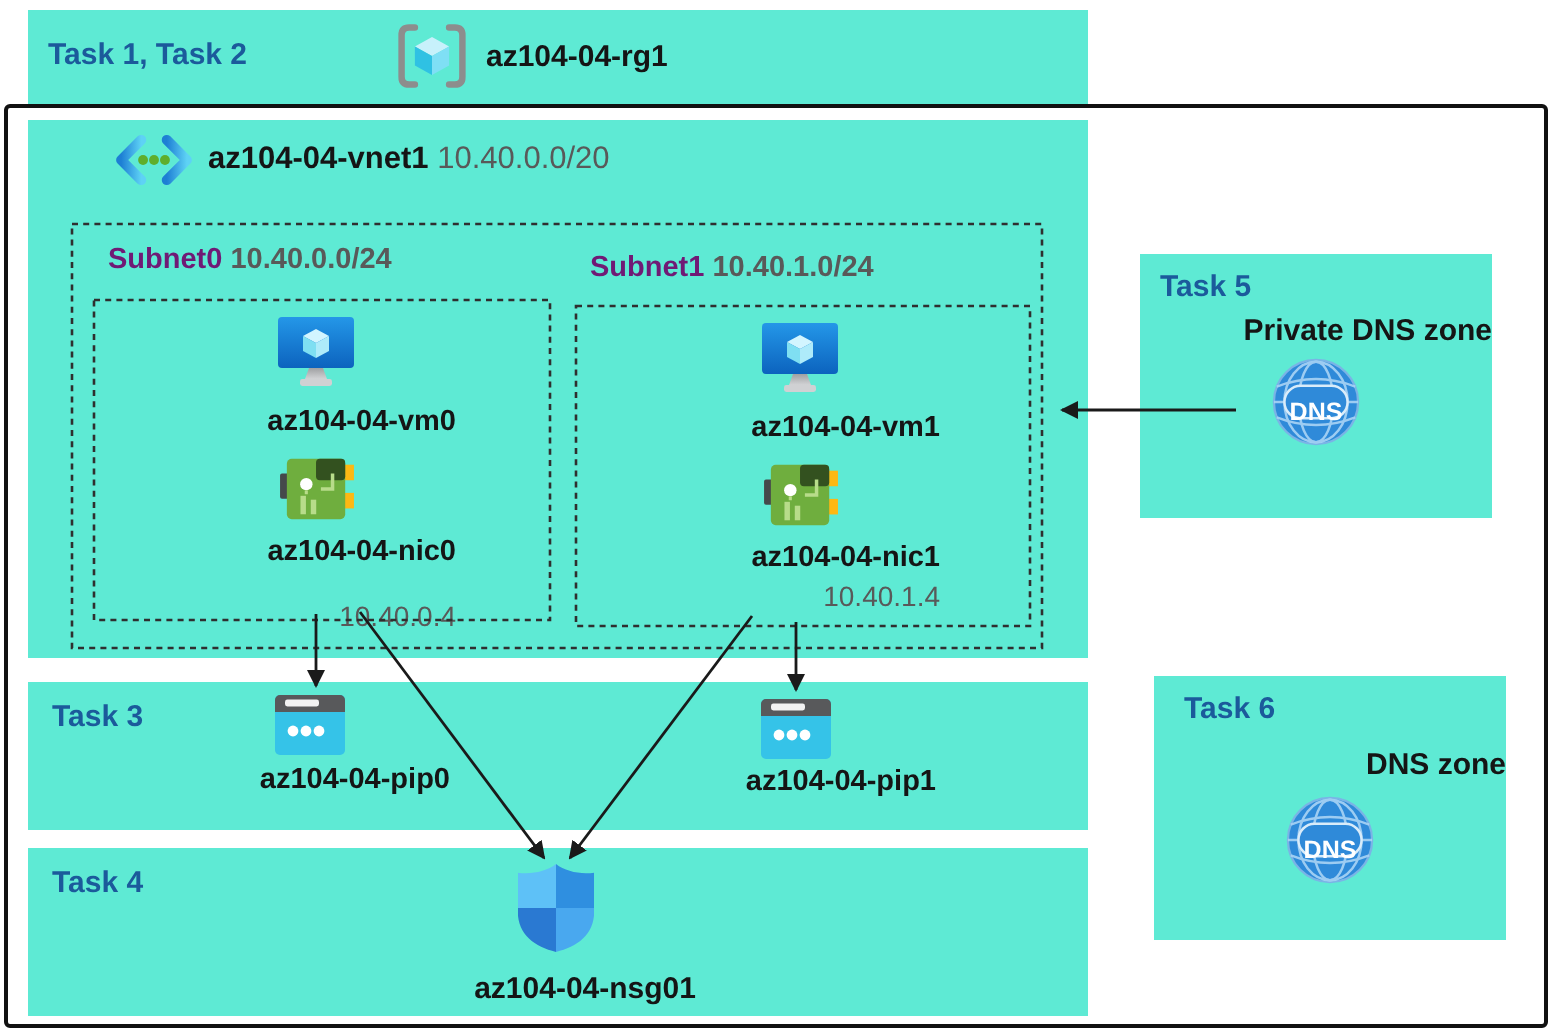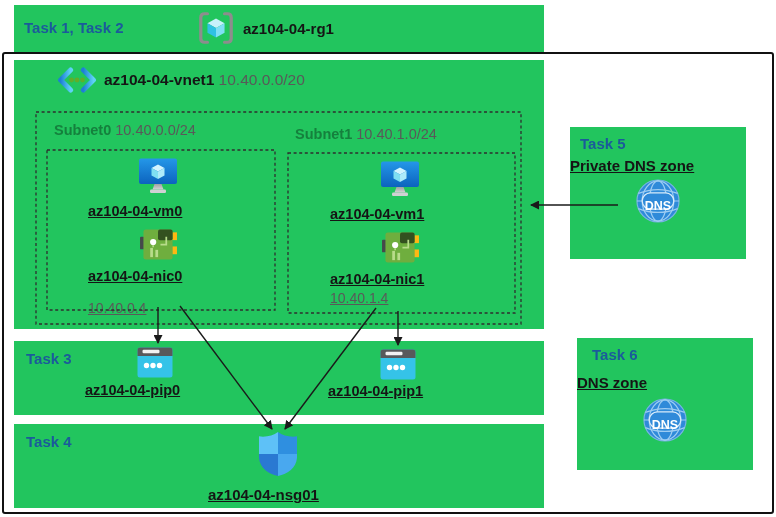--- a/index.html
+++ b/index.html
@@ -2,34 +2,34 @@
 <html><head>
 <meta charset="utf-8">
 <style>
   html,body{margin:0;padding:0;background:#fff;}
   #canvas{
     position:relative;width:776px;height:517px;background:#ffffff;
     font-family:"Liberation Sans","DejaVu Sans",sans-serif;overflow:hidden;
     -webkit-font-smoothing:antialiased;
   }
   .abs{position:absolute;}
-  .panel{background:#22c55e;}
+  .panel{background:#5eead4;}
   .task-label{font-size:15px;font-weight:700;color:#1b5a9b;}
   .res-name{font-size:14.5px;font-weight:700;color:#151515;white-space:nowrap;}
   .muted{font-size:14px;font-weight:400;color:#595959;white-space:nowrap;}
-  .center-text{text-align:left;text-decoration:underline;}
+  .center-text{text-align:right;}
   .main-box{
     border:2px solid #111;border-radius:3px;background:transparent;
   }
   .vnet-title{font-size:15.5px;white-space:nowrap;}
   .vnet-title b{color:#151515;}
   .vnet-title span.cidr{color:#595959;font-weight:400;}
   .subnet-label{font-size:14.5px;white-space:nowrap;}
-  .subnet-label b{color:#15803d;}
-  .subnet-label span.cidr{color:#595959;font-weight:400;text-align:center;}
+  .subnet-label b{color:#701a75;}
+  .subnet-label span.cidr{color:#595959;font-weight:700;text-align:center;}
   svg.overlay{position:absolute;left:0;top:0;pointer-events:none;}
   .icon{display:block;}
 </style>
 </head>
 <body>
 
 <svg width="0" height="0" style="position:absolute" aria-hidden="true">
   <defs>
     <linearGradient id="vmGrad" x1="0" y1="0" x2="0" y2="1">
       <stop offset="0" stop-color="#2497e8"></stop>

